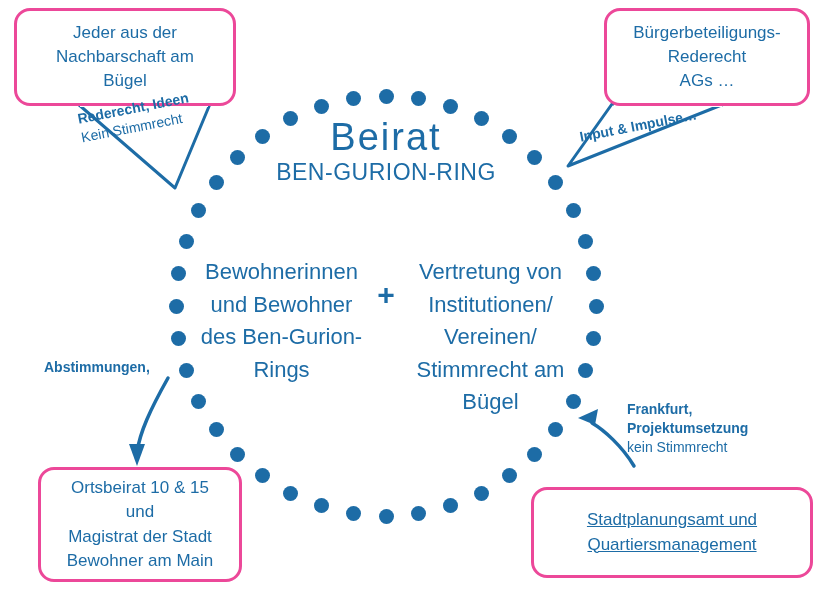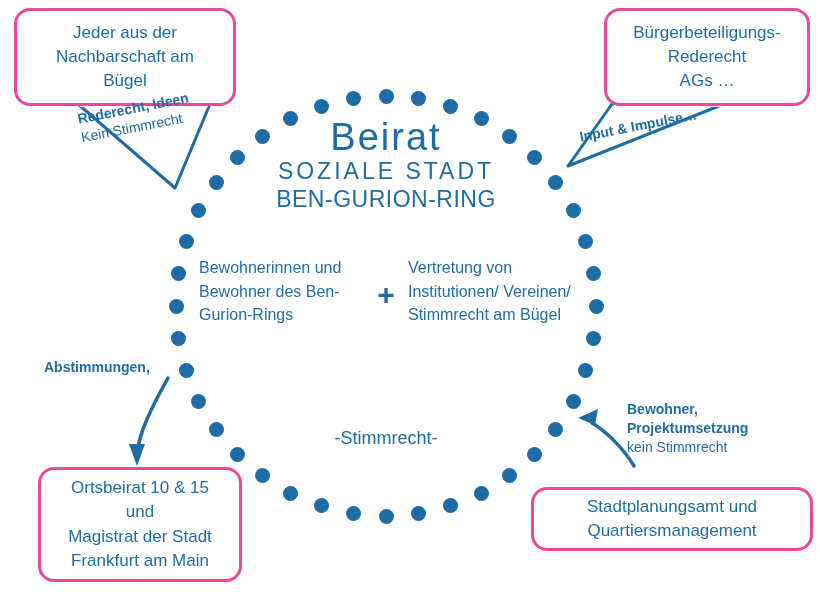--- a/index.html
+++ b/index.html
@@ -35,21 +35,21 @@
     text-align: center;
     font-size: 17px;
     line-height: 1.42;
     z-index: 5;
   }
   .callout .line { display: block; white-space: nowrap; }
 
   #box-nachbarschaft { left: 14px;  top: 8px;   width: 222px; height: 98px; }
   #box-workshops     { left: 604px; top: 8px;   width: 206px; height: 98px; justify-content: center; }
   #box-ortsbeirat    { left: 38px;  top: 467px; width: 204px; height: 115px; }
-  #box-stadtplanung  { left: 531px; top: 487px; width: 282px; height: 64px; }
+  #box-stadtplanung  { left: 531px; top: 487px; width: 282px; height: 91px; text-decoration: underline; }
 
   
   #dot-circle {
     position: absolute;
     left: 176px;
     top: 96px;
     width: 420px;
     height: 420px;
   }
   .dot {
@@ -94,22 +94,22 @@
     left: 196px;
     top: 256px;
     width: 380px;
     display: flex;
     align-items: flex-start;
     justify-content: center;
     z-index: 3;
   }
   .col {
     width: 165px;
-    text-align: left;
-    font-size: 16px;
+    text-align: center;
+    font-size: 22px;
     line-height: 1.48;
   }
   #plus-sign {
     width: 44px;
     text-align: center;
     font-size: 30px;
     font-weight: bold;
     padding-top: 22px;
   }
   #stimmrecht {
@@ -199,49 +199,47 @@
       <div class="dot" style="left: 40.1064px; top: 86.5651px; background: rgb(29, 108, 166);"></div>
       <div class="dot" style="left: 61.5076px; top: 61.5076px; background: rgb(29, 108, 166);"></div>
       <div class="dot" style="left: 86.5651px; top: 40.1064px; background: rgb(29, 108, 166);"></div>
       <div class="dot" style="left: 114.662px; top: 22.8886px; background: rgb(29, 108, 166);"></div>
       <div class="dot" style="left: 145.106px; top: 10.2781px; background: rgb(29, 108, 166);"></div>
       <div class="dot" style="left: 177.149px; top: 2.58545px; background: rgb(29, 108, 166);"></div>
     </div>
 
   <div id="center-text">
     <div id="title-main">Beirat</div>
-    <div id="title-sub1">SOZIALE STADT</div>
     <div id="title-sub2">BEN-GURION-RING</div>
   </div>
 
   <div id="columns">
     <div class="col">Bewohnerinnen und Bewohner des Ben-Gurion-Rings</div>
     <div id="plus-sign">+</div>
     <div class="col">Vertretung von Institutionen/ Vereinen/ Stimmrecht am Bügel</div>
   </div>
 
-  <div id="stimmrecht">-Stimmrecht-</div>
 
   <div class="callout" id="box-nachbarschaft">
     <span class="line">Jeder aus der</span>
     <span class="line">Nachbarschaft am</span>
     <span class="line">Bügel</span>
   </div>
 
   <div class="callout" id="box-workshops">
     <span class="line">Bürgerbeteiligungs-</span>
     <span class="line">Rederecht</span>
     <span class="line">AGs …</span>
   </div>
 
   <div class="callout" id="box-ortsbeirat">
     <span class="line">Ortsbeirat 10 &amp; 15</span>
     <span class="line">und</span>
     <span class="line">Magistrat der Stadt</span>
-    <span class="line">Frankfurt am Main</span>
+    <span class="line">Bewohner am Main</span>
   </div>
 
   <div class="callout" id="box-stadtplanung">
     <span class="line">Stadtplanungsamt und</span>
     <span class="line">Quartiersmanagement</span>
   </div>
 
   <div class="conn-label" id="label-rederecht">
     <span class="b">Rederecht, Ideen</span>
     <span class="n">Kein Stimmrecht</span>
@@ -249,21 +247,21 @@
 
   <div class="conn-label" id="label-input">
     <span class="b">Input &amp; Impulse…</span>
   </div>
 
   <div class="conn-label" id="label-abstimmungen">
     <span class="b">Abstimmungen,</span>
   </div>
 
   <div class="conn-label" id="label-beratung">
-    <span class="b">Bewohner,</span>
+    <span class="b">Frankfurt,</span>
     <span class="b">Projektumsetzung</span>
     <span class="n">kein Stimmrecht</span>
   </div>
 
   <svg id="overlay" viewBox="0 0 820 600">
 
     <polygon points="78,104 210,104 175,188" fill="#ffffff" stroke="#1d6ca6" stroke-width="3" stroke-linejoin="round"></polygon>
     <rect x="80" y="96" width="128" height="11" fill="#ffffff"></rect>
 
     <polygon points="612,104 724,104 568,166" fill="#ffffff" stroke="#1d6ca6" stroke-width="3" stroke-linejoin="round"></polygon>

